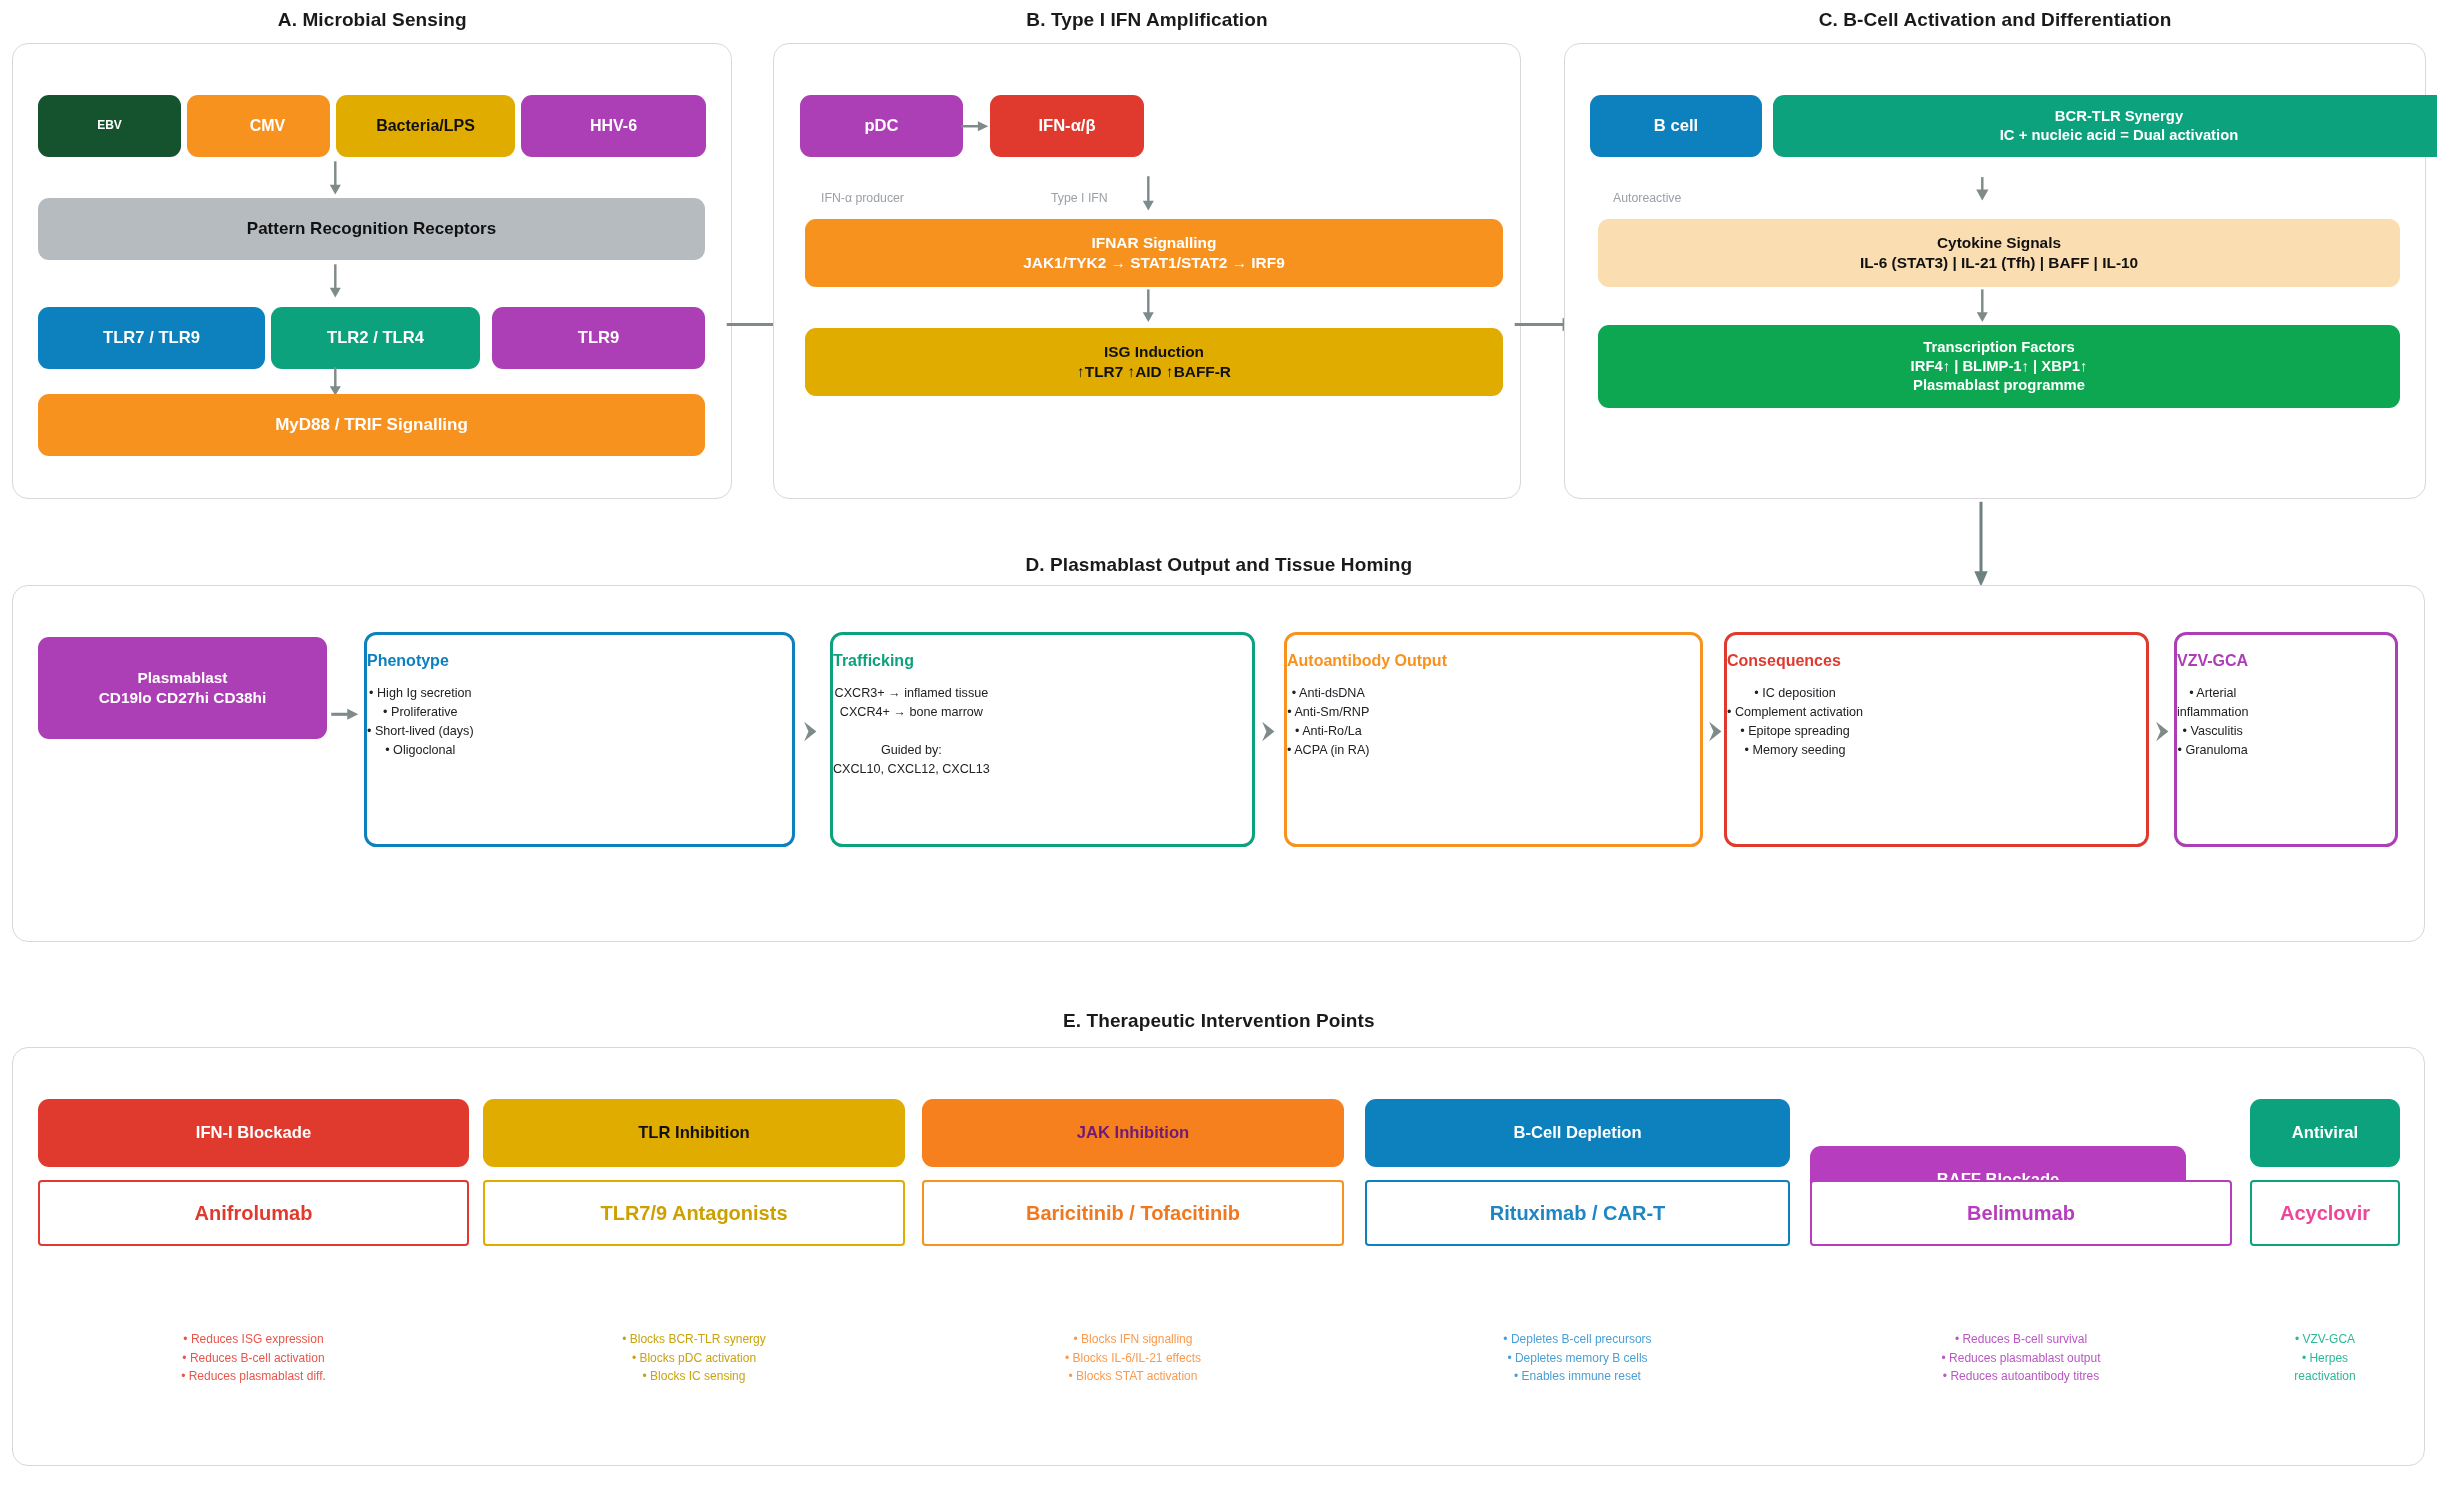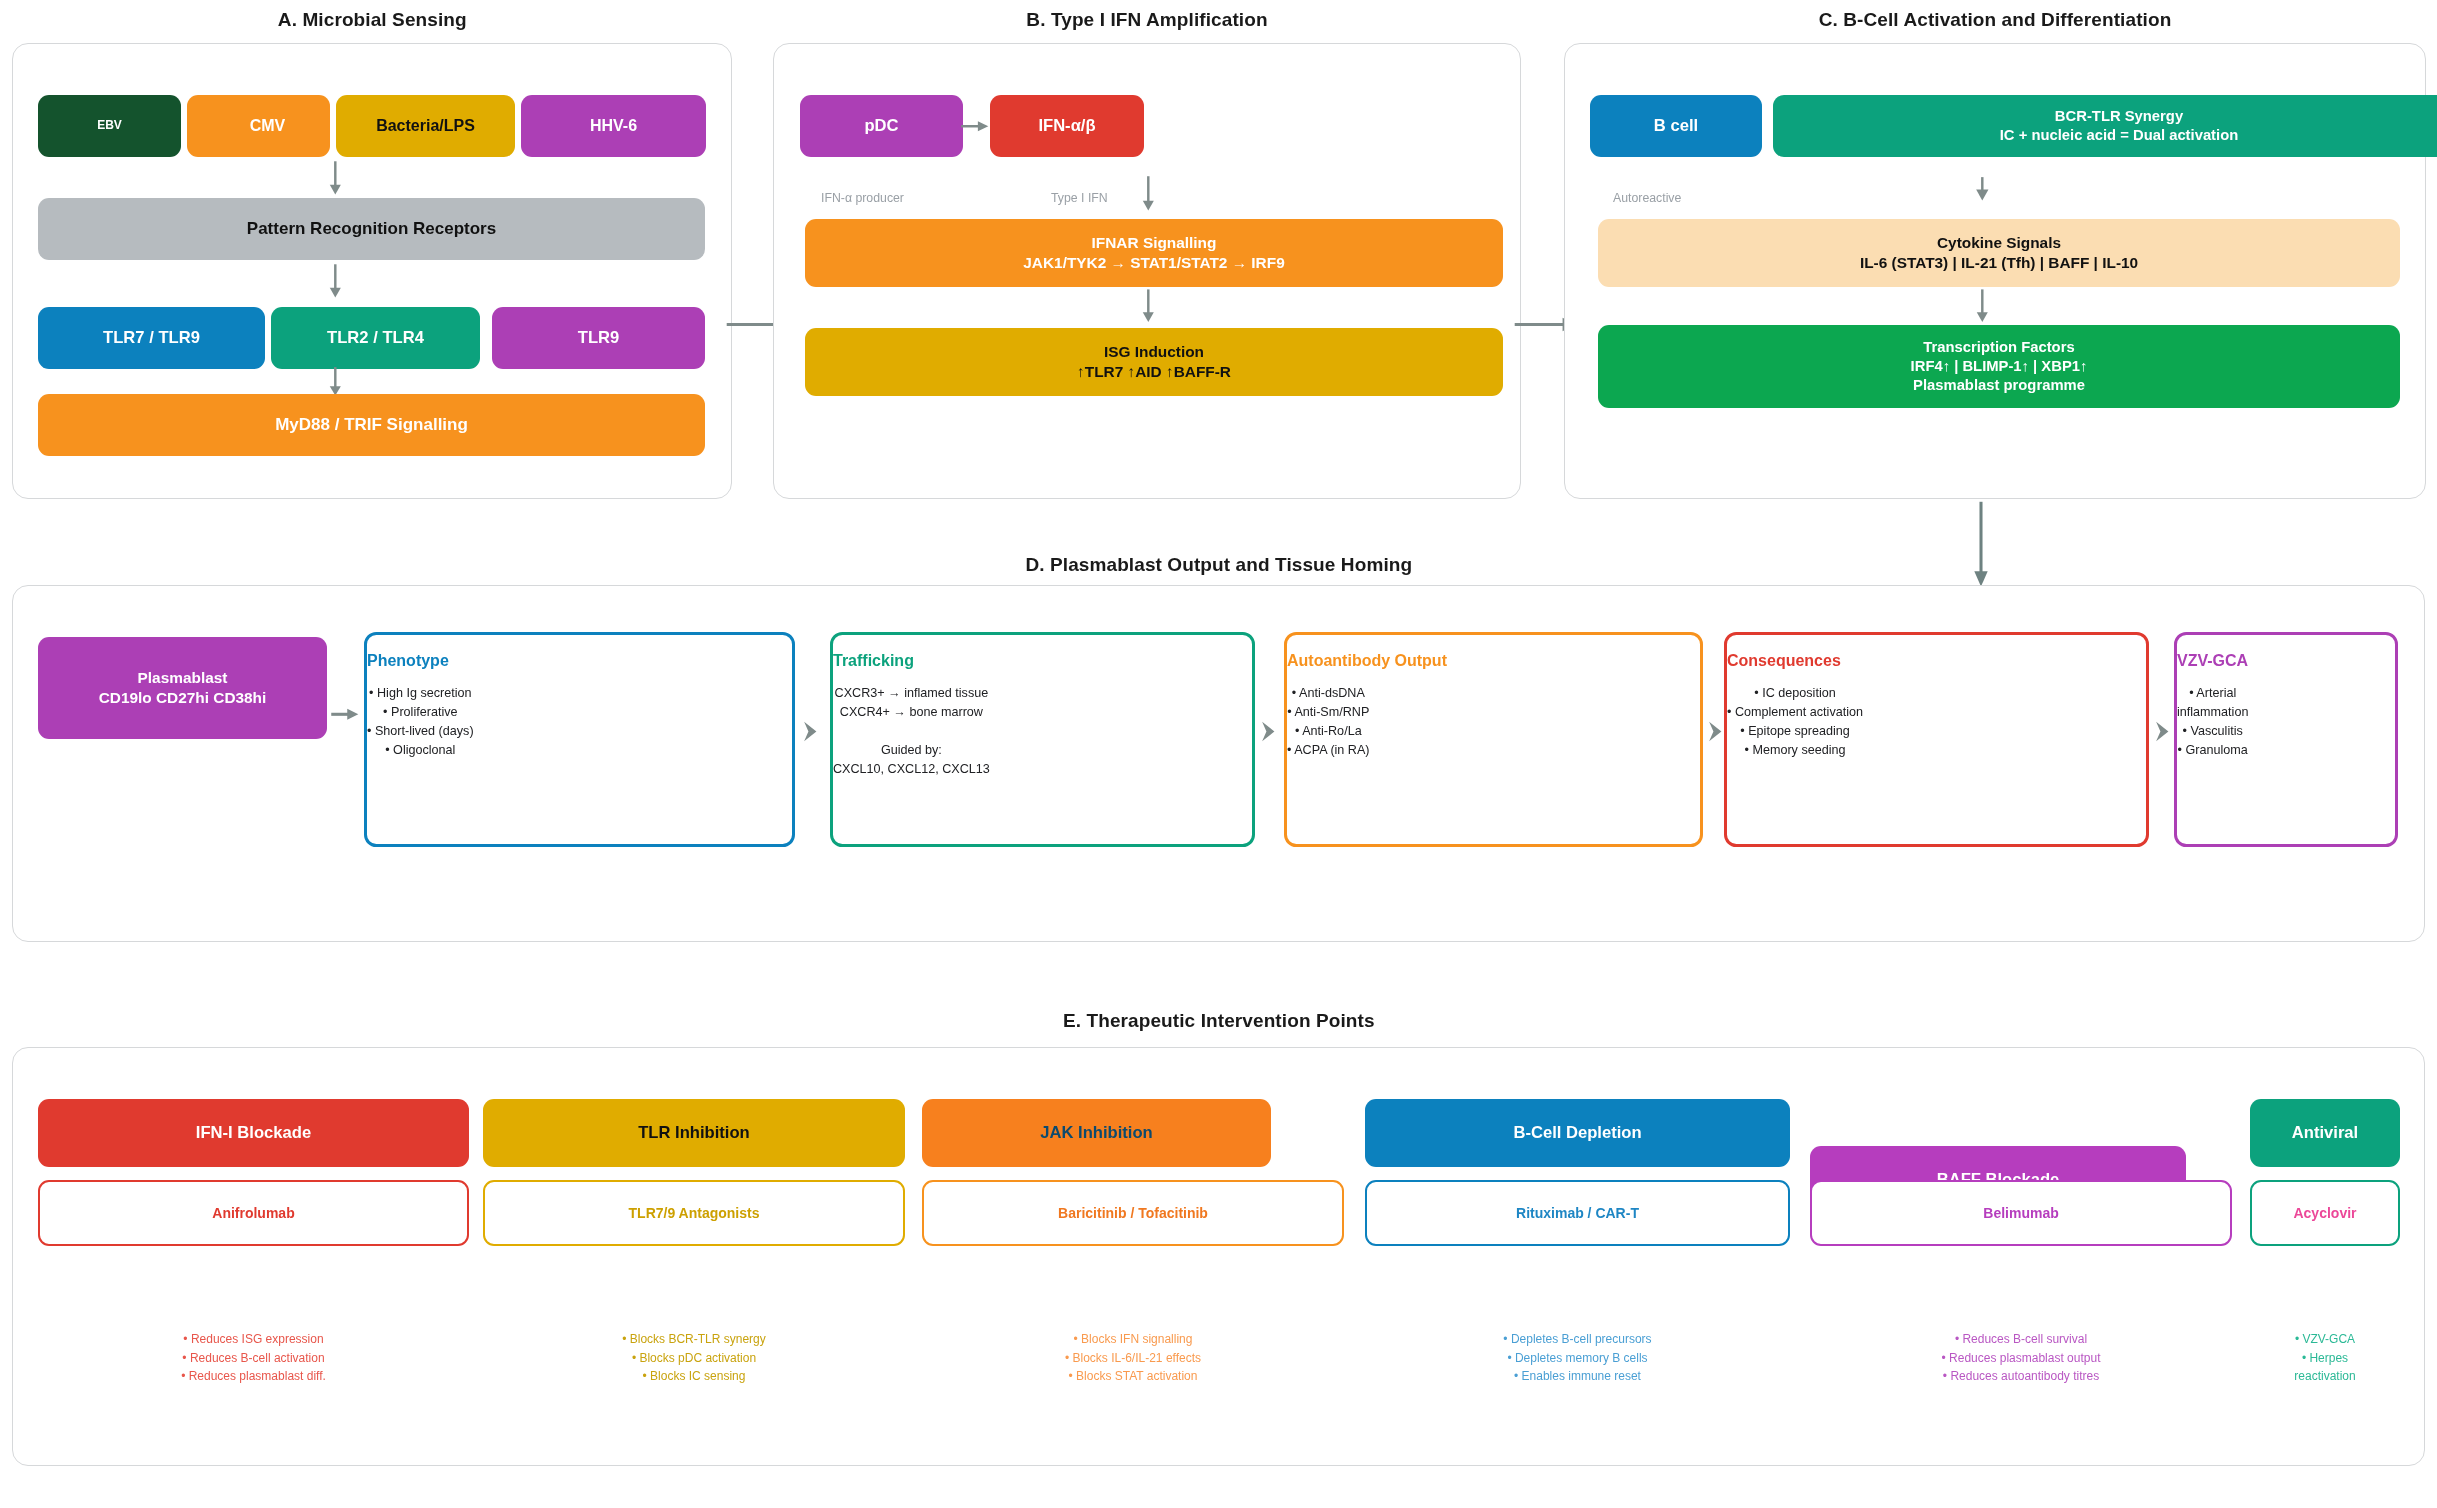--- a/index.html
+++ b/index.html
@@ -86,25 +86,25 @@
   
   .tx-head {
     position: absolute;
     border-radius: 11px;
     display: flex; align-items: center; justify-content: center;
     font-weight: bold; font-size: 16.6px; color: #fff;
     text-align:center;
   }
   .tx-drug {
     position: absolute;
-    border-radius: 11px;
+    border-radius: 4px;
     background: #fff;
     border: 2.5px solid #000;
     display: flex; align-items: center; justify-content: center;
-    font-weight: bold; font-size: 14px;
+    font-weight: bold; font-size: 20px;
     text-align:center;
   }
   .tx-notes {
     position: absolute;
     font-size: 12px;
     text-align: center;
     line-height: 1.55;
     white-space: pre-line;
   }
 </style>
@@ -342,21 +342,21 @@
   <div class="tx-head" style="left:483px; top:1099px; width:422px; height:68px; background:#E0AC00; color:#111111;">
     <span>TLR Inhibition</span>
   </div>
   <div class="tx-drug" style="left:483px; top:1180px; width:422px; height:66px; border-color:#E0AC00; color:#CDA000;">
     <span>TLR7/9 Antagonists</span>
   </div>
   <div class="tx-notes" style="left:483px; top:1330px; width:422px; color:#C9A30E;">• Blocks BCR-TLR synergy
 • Blocks pDC activation
 • Blocks IC sensing</div>
 
-  <div class="tx-head" style="left:922px; top:1099px; width:349px; height:68px; background:#F7801E; color:#0c4a6e;">
+  <div class="tx-head" style="left:922px; top:1099px; width:422px; height:68px; background:#F7801E; color:#701a75;">
     <span>JAK Inhibition</span>
   </div>
   <div class="tx-drug" style="left:922px; top:1180px; width:422px; height:66px; border-color:#F7921E; color:#F07820;">
     <span>Baricitinib / Tofacitinib</span>
   </div>
   <div class="tx-notes" style="left:922px; top:1330px; width:422px; color:#F99A4E;">• Blocks IFN signalling
 • Blocks IL-6/IL-21 effects
 • Blocks STAT activation</div>
 
   <div class="tx-head" style="left:1365px; top:1099px; width:425px; height:68px; background:#0C81BE; color:#ffffff;">

